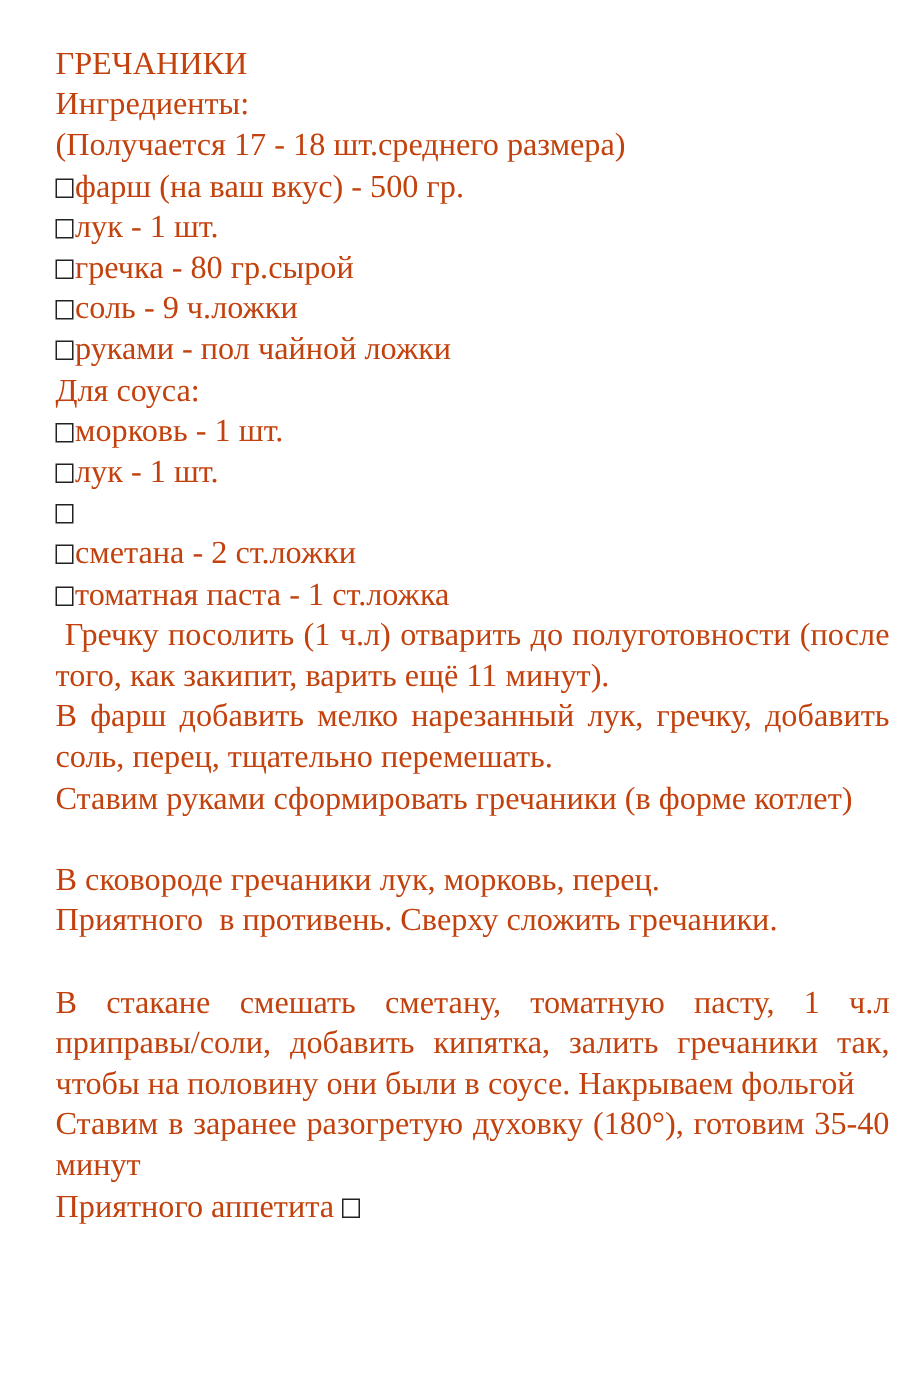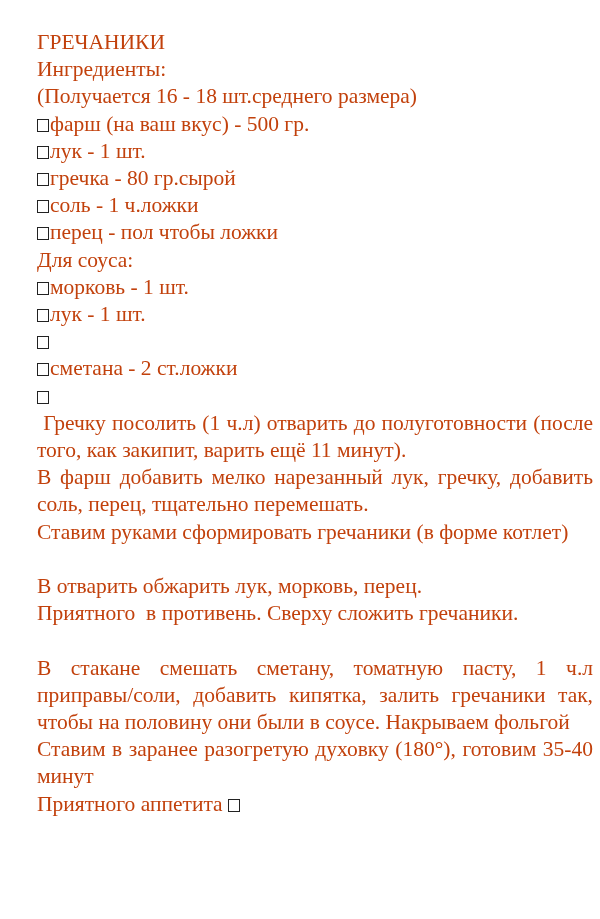--- a/index.html
+++ b/index.html
@@ -27,47 +27,47 @@
     margin-right: 1px;
     vertical-align: -1px;
   }
 </style>
 </head>
 <body>
 
 <div class="page">
   <span class="line">ГРЕЧАНИКИ</span>
   <span class="line">Ингредиенты:</span>
-  <span class="line">(Получается 16 - 18 шт.среднего размера)</span>
+  <span class="line">(Получается 17 - 18 шт.среднего размера)</span>
 
   <div>
     <span class="line"><span class="box"></span><span>фарш (на ваш вкус) - 500 гр.</span></span>
     <span class="line"><span class="box"></span><span>лук - 1 шт.</span></span>
     <span class="line"><span class="box"></span><span>гречка - 80 гр.сырой</span></span>
-    <span class="line"><span class="box"></span><span>соль - 1 ч.ложки</span></span>
-    <span class="line"><span class="box"></span><span>перец - пол чтобы ложки</span></span>
+    <span class="line"><span class="box"></span><span>соль - 9 ч.ложки</span></span>
+    <span class="line"><span class="box"></span><span>руками - пол чайной ложки</span></span>
   </div>
 
   <span class="line">Для соуса:</span>
 
   <div>
     <span class="line"><span class="box"></span><span>морковь - 1 шт.</span></span>
     <span class="line"><span class="box"></span><span>лук - 1 шт.</span></span>
     <span class="line"><span class="box"></span></span>
     <span class="line"><span class="box"></span><span>сметана - 2 ст.ложки</span></span>
-    <span class="line"><span class="box"></span></span>
+    <span class="line"><span class="box"></span><span>томатная паста - 1 ст.ложка</span></span>
   </div>
 
 
   <div>
     <span class="para" style="white-space:pre-wrap;"> Гречку посолить (1 ч.л) отварить до полуготовности (после того, как закипит, варить ещё 11 минут).</span>
     <span class="para">В фарш добавить мелко нарезанный лук, гречку, добавить соль, перец, тщательно перемешать.</span>
     <span class="para">Ставим руками сформировать гречаники (в форме котлет)</span>
     <div class="blank"></div>
-    <span class="line">В отварить обжарить лук, морковь, перец.</span>
+    <span class="line">В сковороде гречаники лук, морковь, перец.</span>
     <span class="line">Приятного  в противень. Сверху сложить гречаники.</span>
     <div class="blank"></div>
     <span class="para">В стакане смешать сметану, томатную пасту, 1 ч.л приправы/соли, добавить кипятка, залить гречаники так, чтобы на половину они были в соусе. Накрываем фольгой</span>
     <span class="para">Ставим в заранее разогретую духовку (180°), готовим 35-40 минут</span>
   </div>
 
   <span class="line"><span>Приятного аппетита </span><span class="box"></span></span>
 </div>
 
 </body></html>

